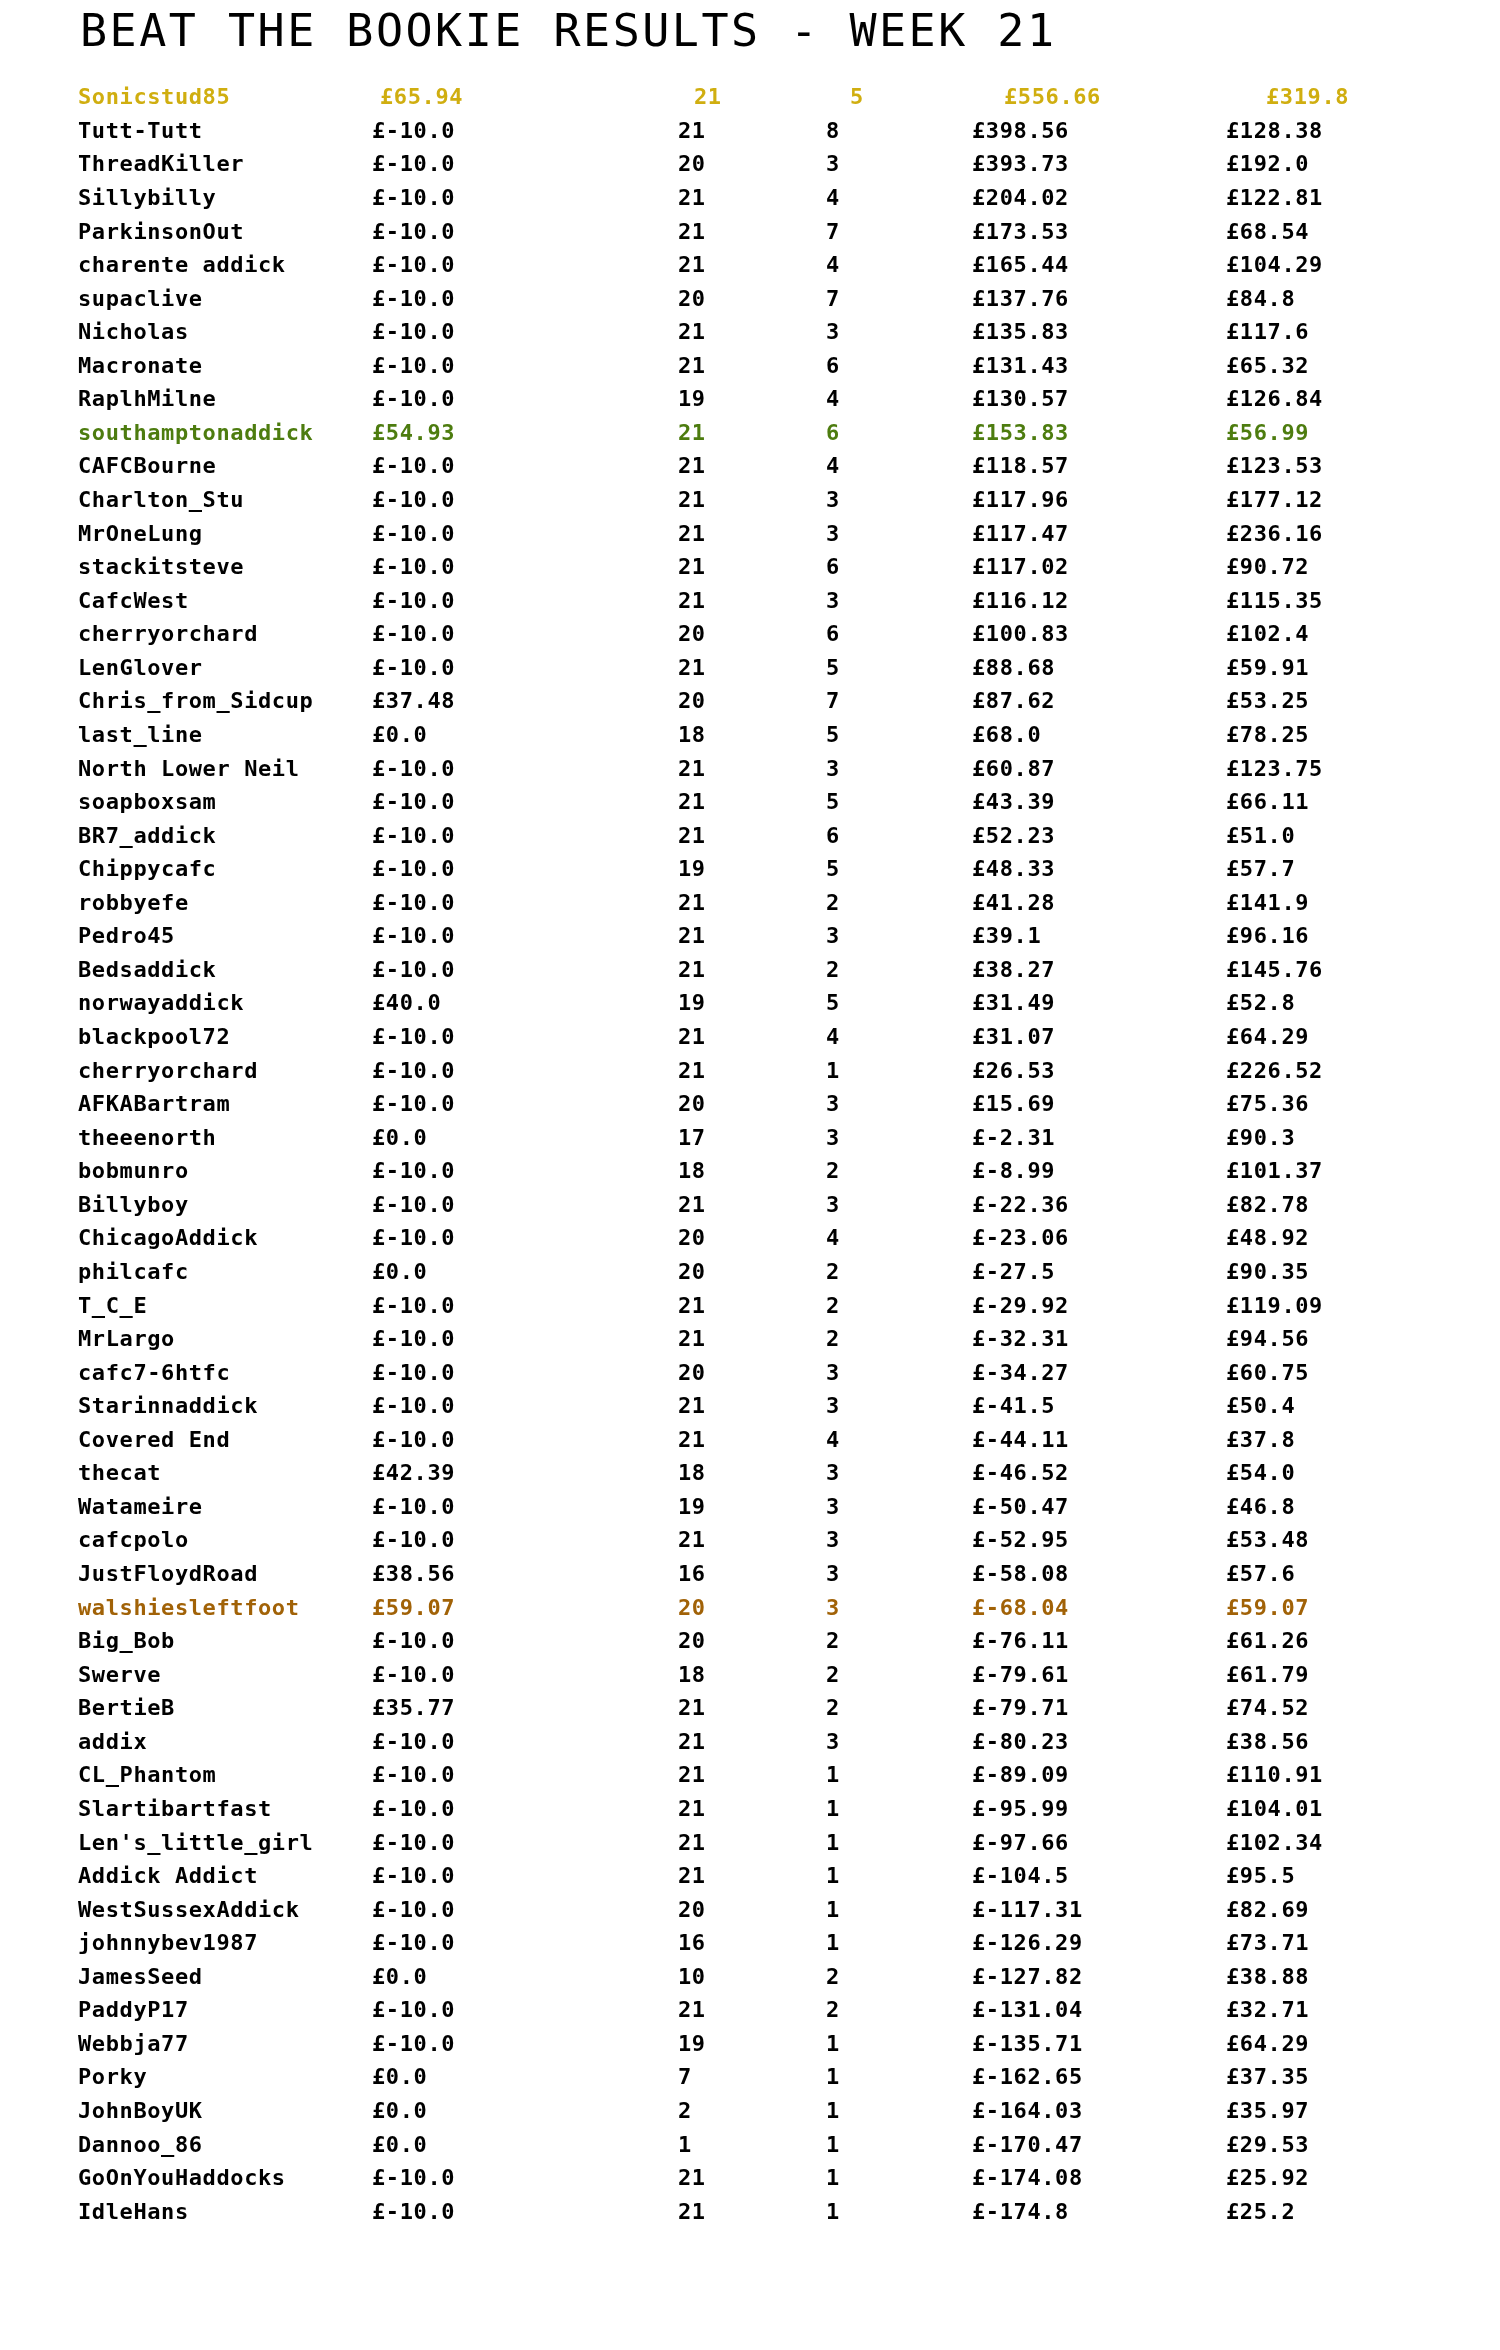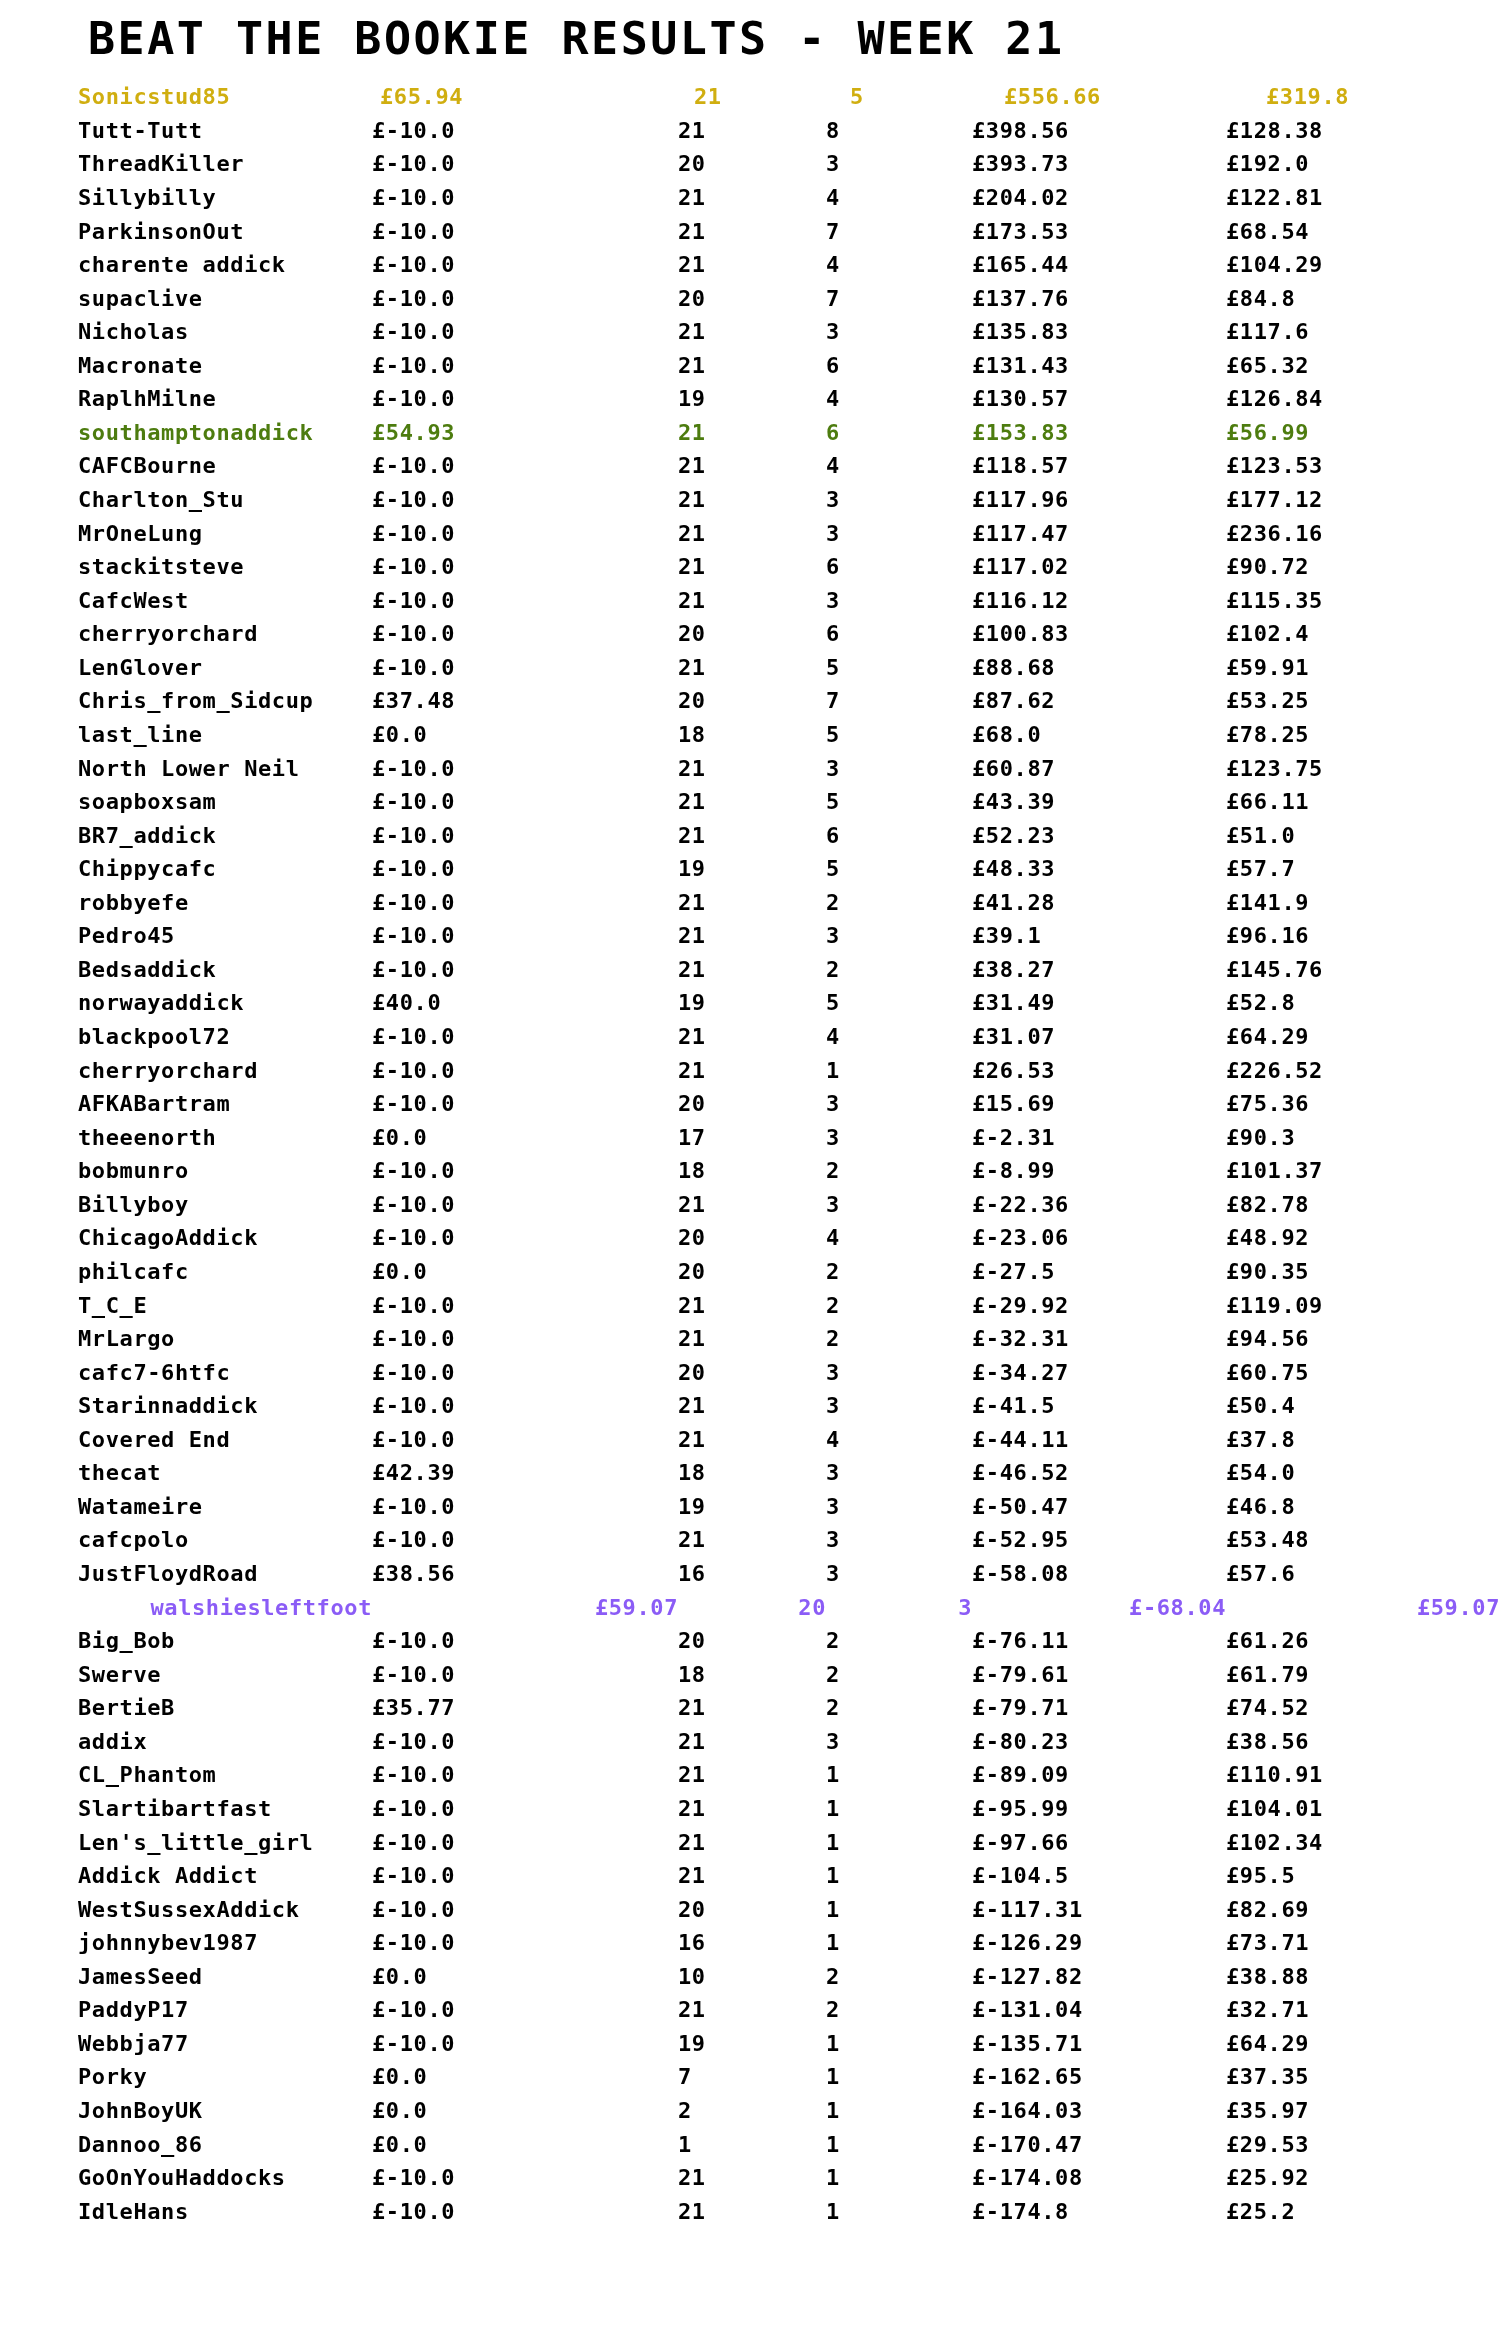--- a/index.html
+++ b/index.html
@@ -17,24 +17,24 @@
     overflow: hidden;
   }
   .page {
     position: absolute;
     inset: 0;
   }
   .title {
     position: absolute;
     left: 76px;
     top: 0px;
-    margin: 12px;
+    margin: 4px;
     font-size: 45px;
     letter-spacing: 2.5px;
-    font-weight: bold;
+    font-weight: normal;
     white-space: nowrap;
   }
   .table {
     position: absolute;
     left: 78px;
     top: 80px;
     right: 0;
   }
   .row {
     display: grid;
@@ -453,21 +453,21 @@
 
   <div class="row">
     <div class="cell">JustFloydRoad</div>
     <div class="cell">£38.56</div>
     <div class="cell">16</div>
     <div class="cell">3</div>
     <div class="cell">£-58.08</div>
     <div class="cell">£57.6</div>
   </div>
 
-  <div class="row" style="color: #8b5cf6; text-align: right;">
+  <div class="row" style="color: #a16207;">
     <div class="cell">walshiesleftfoot</div>
     <div class="cell">£59.07</div>
     <div class="cell">20</div>
     <div class="cell">3</div>
     <div class="cell">£-68.04</div>
     <div class="cell">£59.07</div>
   </div>
 
   <div class="row">
     <div class="cell">Big_Bob</div>

